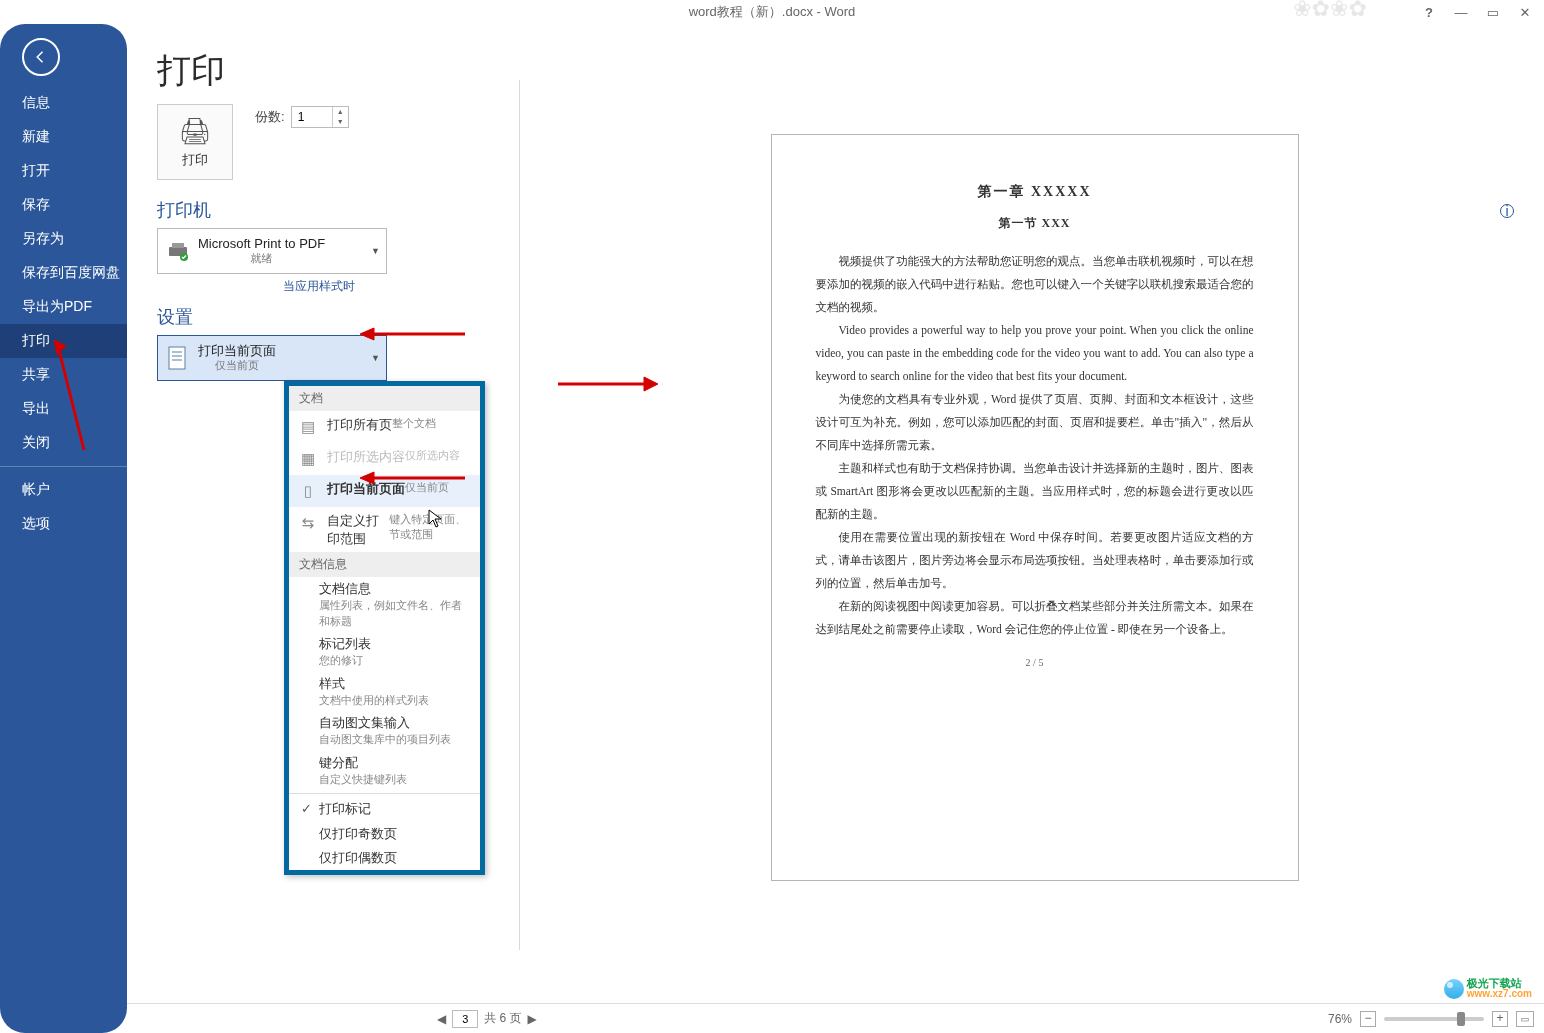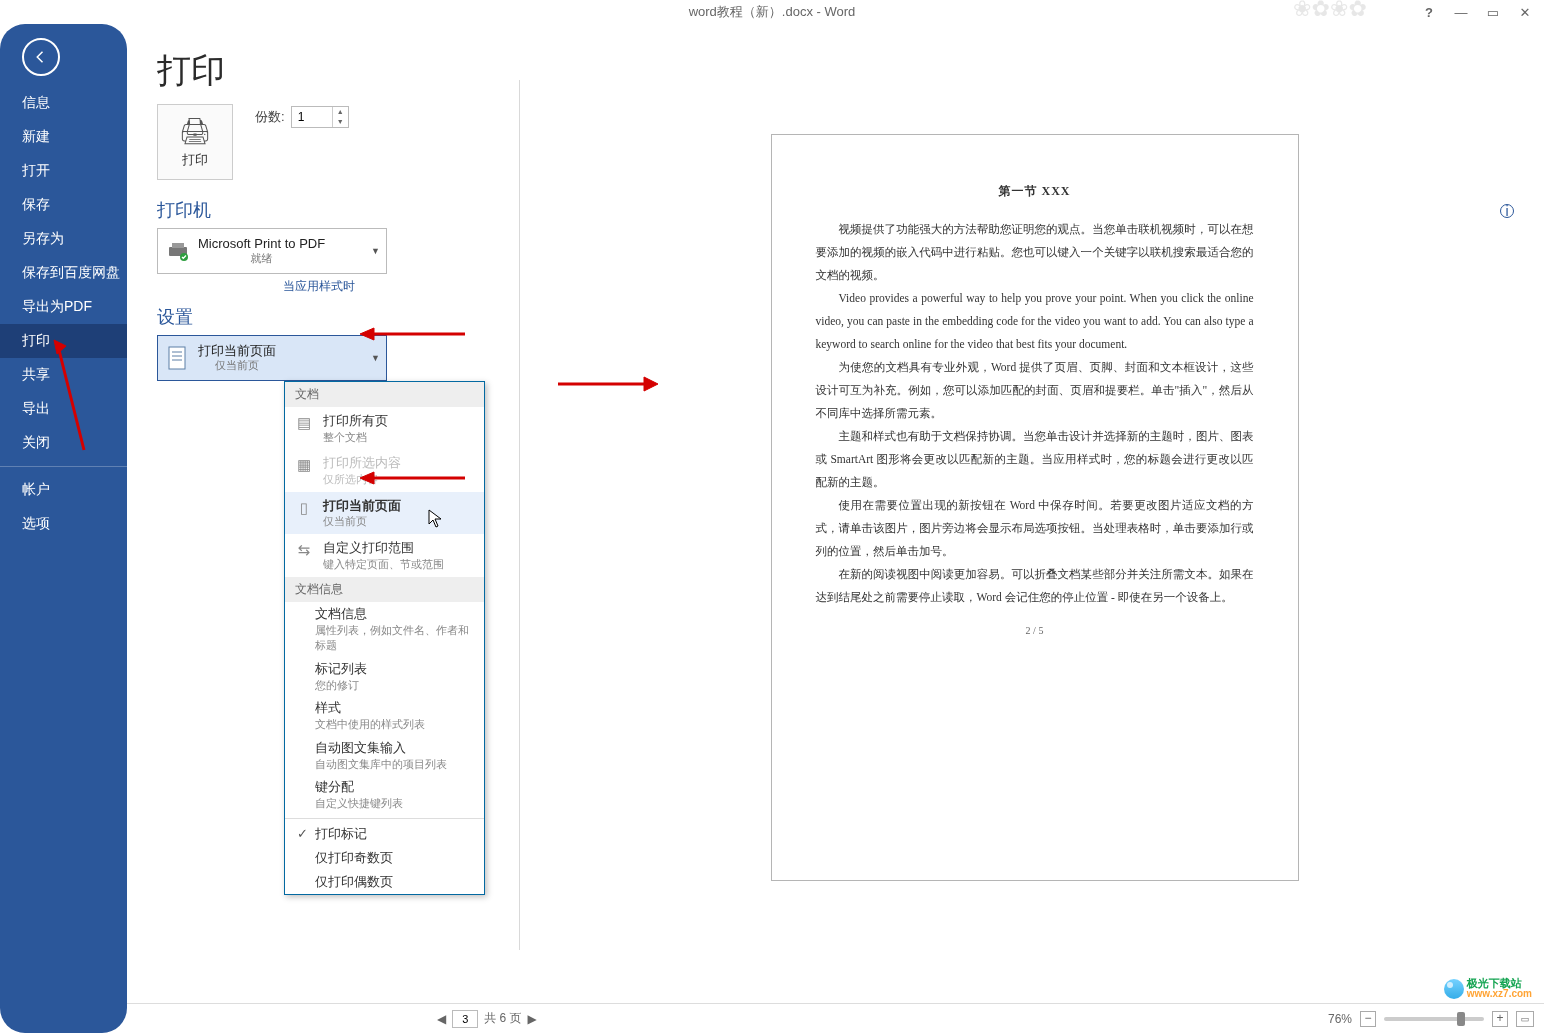--- a/index.html
+++ b/index.html
@@ -49,25 +49,25 @@
 .combo .c-txt { display: flex; flex-direction: column; line-height: 1.25; }
 .combo .c-main { font-size: 13px; color: #222; }
 .combo .c-sub { font-size: 11px; color: #777; text-align: center; }
 .combo .c-arr { position: absolute; right: 6px; top: 50%; transform: translateY(-50%); font-size: 9px; color: #555; }
 
 .link-r { text-align: right; width: 198px; color: #2b579a; font-size: 12px; margin: 4px 0 10px 0; }
 
 .combo.selected { border: 1px solid #2b579a; background: #d9e6f7; }
 
 
-.dd-panel { position: absolute; left: 157px; top: 357px; width: 201px; background: #fff; border: 1px solid #0369a1; box-shadow: 2px 2px 6px rgba(0,0,0,.25); z-index: 30; font-size: 12px; }
+.dd-panel { position: absolute; left: 157px; top: 357px; width: 201px; background: #fff; border: 5px solid #0369a1; box-shadow: 2px 2px 6px rgba(0,0,0,.25); z-index: 30; font-size: 12px; }
 .dd-hdr { background: #eee; color: #666; padding: 4px 10px; font-size: 12px; }
 .dd-item { display: flex; align-items: flex-start; padding: 5px 8px 5px 8px; gap: 8px; cursor: default; }
 .dd-item .ic { width: 22px; height: 22px; display: flex; align-items: center; justify-content: center; color: #888; font-size: 15px; flex-shrink: 0; }
-.dd-item .tx { display: flex; flex-direction: column; line-height: 1.35; }
+.dd-item .tx { display: flex; flex-direction: row; line-height: 1.35; }
 .dd-item .t1 { color: #333; font-size: 13px; }
 .dd-item .t1.bold { font-weight: 600; }
 .dd-item .t2 { color: #888; font-size: 11px; }
 .dd-item.disabled .t1, .dd-item.disabled .t2 { color: #bbb; }
 .dd-item.hover { background: #e8f0fb; }
 .dd-line { padding: 3px 8px 3px 30px; color: #333; font-size: 13px; line-height: 1.4; }
 .dd-line .t2s { color: #888; font-size: 11px; display: block; }
 .dd-line.chk::before { content: "✓"; position: absolute; margin-left: -18px; color: #555; }
 .dd-line.rel { position: relative; }
 
@@ -227,20 +227,21 @@
         <span class="c-main">打印当前页面</span>
         <span class="c-sub">仅当前页</span>
       </div>
       <span class="c-arr">▼</span>
     </div>
 
     <div class="vdiv"></div>
 
     <div class="preview-wrap">
       <div class="page">
+        <h1>第一章  XXXXX</h1>
         <h2>第一节  XXX</h2>
         <p>视频提供了功能强大的方法帮助您证明您的观点。当您单击联机视频时，可以在想要添加的视频的嵌入代码中进行粘贴。您也可以键入一个关键字以联机搜索最适合您的文档的视频。</p>
         <p>Video provides a powerful way to help you prove your point. When you click the online video, you can paste in the embedding code for the video you want to add. You can also type a keyword to search online for the video that best fits your document.</p>
         <p>为使您的文档具有专业外观，Word 提供了页眉、页脚、封面和文本框设计，这些设计可互为补充。例如，您可以添加匹配的封面、页眉和提要栏。单击"插入"，然后从不同库中选择所需元素。</p>
         <p>主题和样式也有助于文档保持协调。当您单击设计并选择新的主题时，图片、图表或 SmartArt 图形将会更改以匹配新的主题。当应用样式时，您的标题会进行更改以匹配新的主题。</p>
         <p>使用在需要位置出现的新按钮在 Word 中保存时间。若要更改图片适应文档的方式，请单击该图片，图片旁边将会显示布局选项按钮。当处理表格时，单击要添加行或列的位置，然后单击加号。</p>
         <p>在新的阅读视图中阅读更加容易。可以折叠文档某些部分并关注所需文本。如果在达到结尾处之前需要停止读取，Word 会记住您的停止位置 - 即使在另一个设备上。</p>
         <p class="pg-num">2 / 5</p>
       </div>
     </div>

